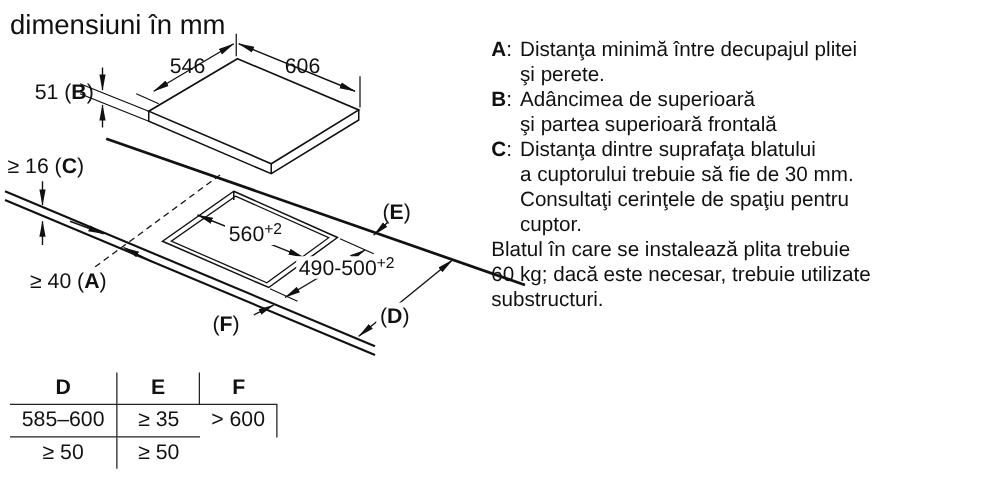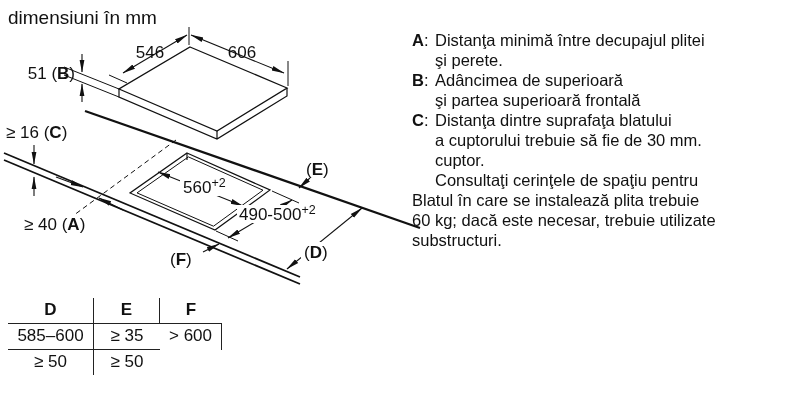--- a/index.html
+++ b/index.html
@@ -1,23 +1,23 @@
 <!DOCTYPE html>
 <html><head>
 <meta charset="utf-8">
 <style>
   html,body{margin:0;padding:0;}
   body{
     width:800px;height:400px;position:relative;background:#ffffff;
     font-family:"Liberation Sans", sans-serif;color:#111;overflow:hidden;
   }
-  .title{position:absolute;left:8px;top:7px;font-size:19px;}
+  .title{position:absolute;left:8px;top:7px;font-size:22px;}
   svg{position:absolute;left:0;top:0;}
   svg text{font-family:"Liberation Sans", sans-serif;font-size:17px;fill:#111;}
-  .notes{position:absolute;left:412px;top:30px;width:388px;font-size:16.5px;line-height:20px;}
+  .notes{position:absolute;left:393px;top:30px;width:388px;font-size:16.5px;line-height:20px;}
   .note{padding-left:23px;}
   .term{display:inline-block;width:23px;margin-left:-23px;}
   .term b{font-weight:bold;}
   .para{padding-left:0;}
   .tbl{
     position:absolute;left:8px;top:298px;
     display:grid;grid-template-columns:86px 66px 62px;
     font-size:17px;text-align:center;
   }
   .tbl .cell{padding:2px 0 3px 0;}
@@ -127,22 +127,22 @@
     <div><span class="term"><b>A</b><span>:</span></span><span>Distanţa minimă între decupajul plitei</span></div>
     <div>şi perete.</div>
   </div>
   <div class="note">
     <div><span class="term"><b>B</b><span>:</span></span><span>Adâncimea de superioară</span></div>
   </div>
   <div class="note">
     <div>şi partea superioară frontală</div>
     <div><span class="term"><b>C</b><span>:</span></span><span>Distanţa dintre suprafaţa blatului</span></div>
     <div>a cuptorului trebuie să fie de 30 mm.</div>
+    <div>Consultaţi cerinţele de spaţiu pentru</div>
     <div>cuptor.</div>
-    <div>Consultaţi cerinţele de spaţiu pentru</div>
   </div>
   <div class="para">
     <div>Blatul în care se instalează plita trebuie</div>
     <div>60 kg; dacă este necesar, trebuie utilizate</div>
     <div>substructuri.</div>
   </div>
 </div>
 
 <div class="tbl">
   <div class="cell hdr vline hline">D</div>

